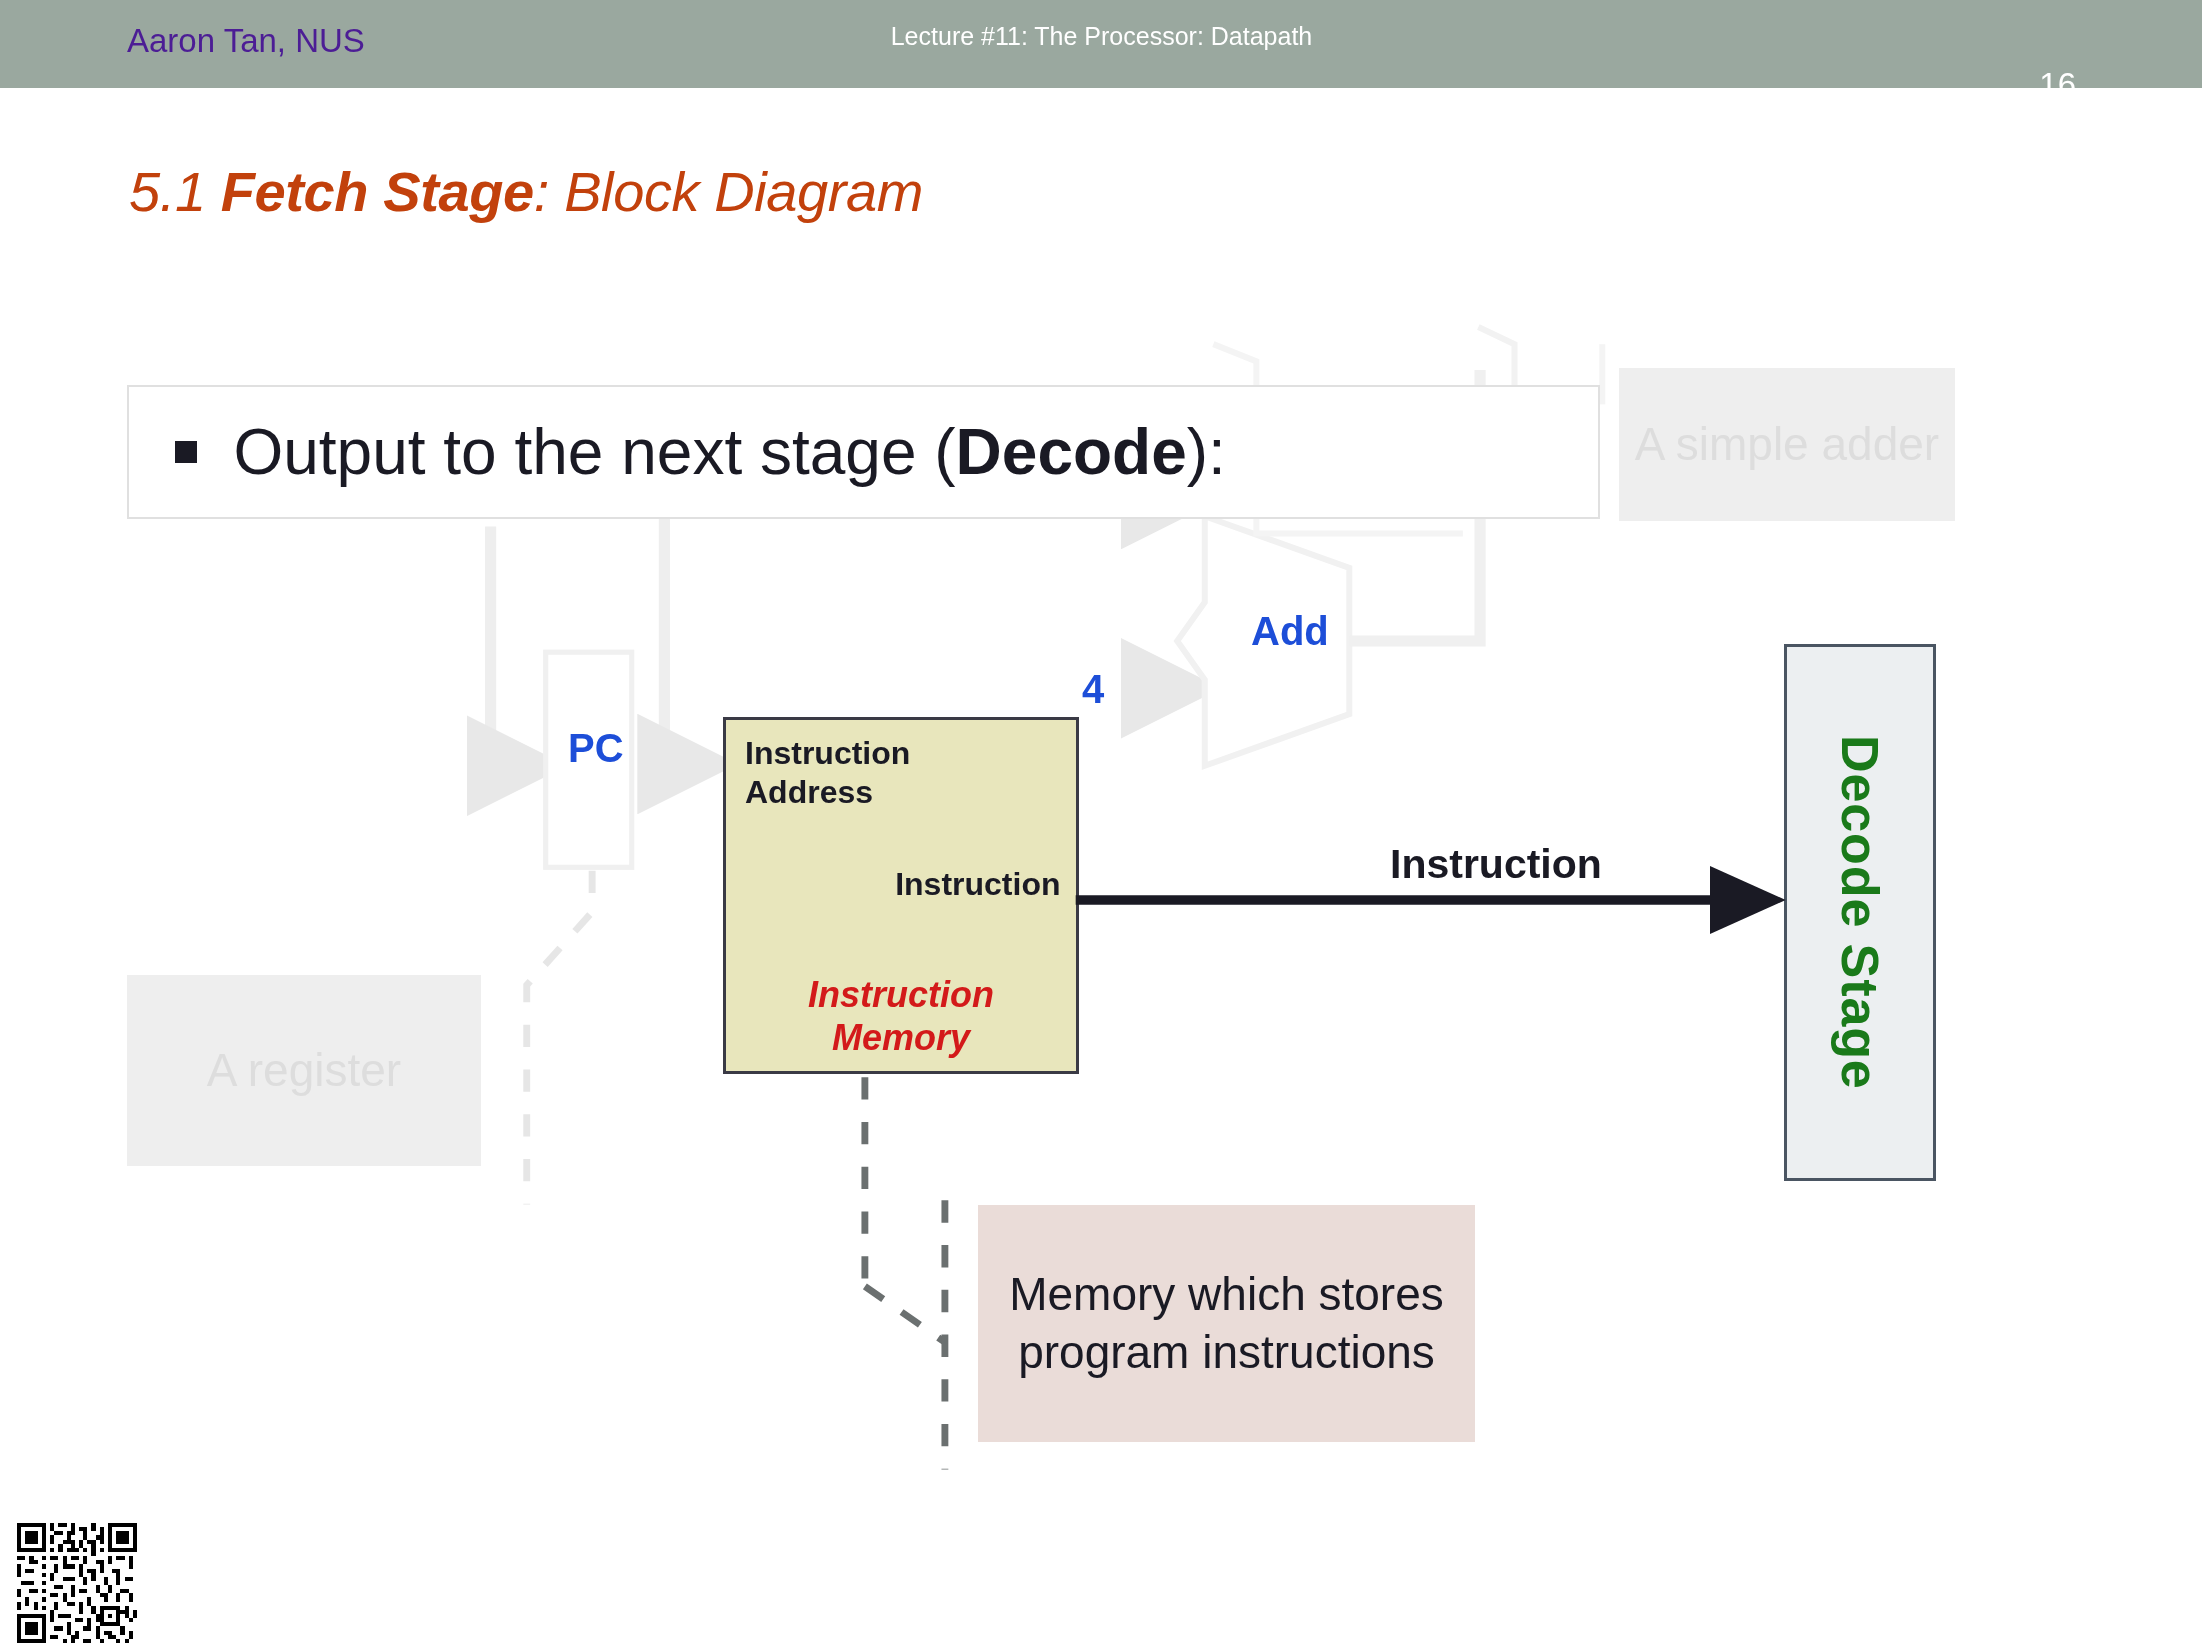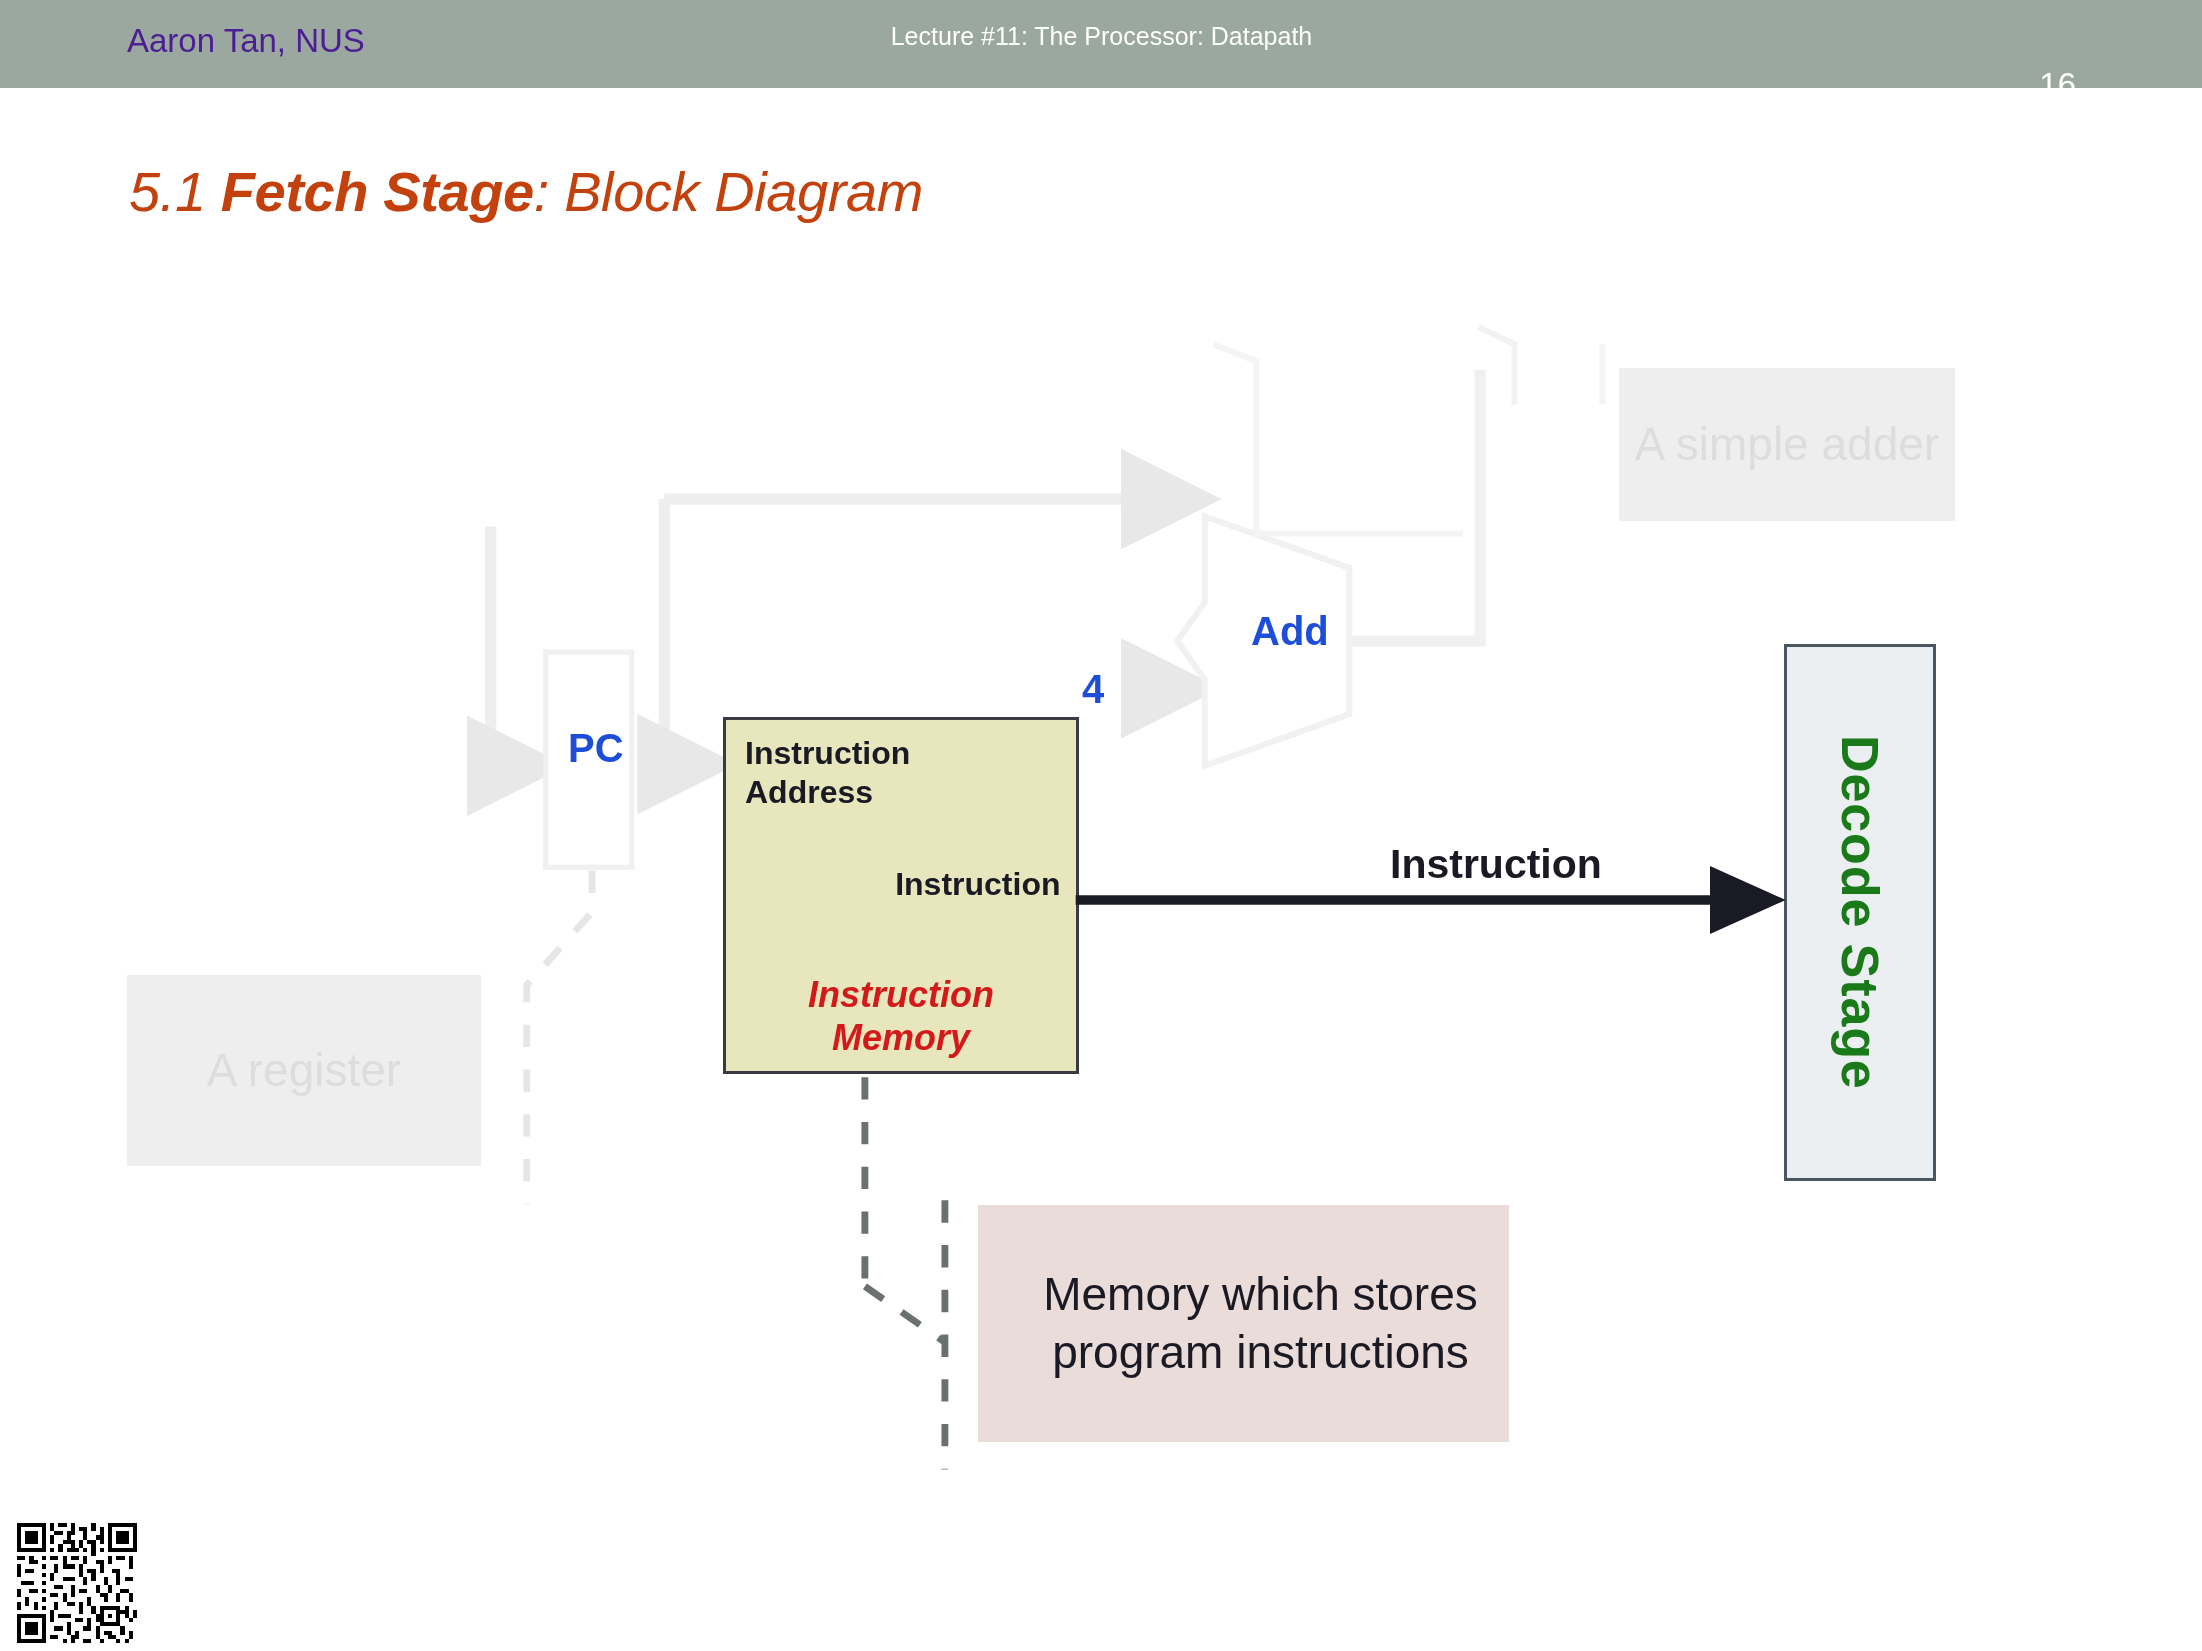--- a/index.html
+++ b/index.html
@@ -130,21 +130,20 @@
     width: 497px; height: 237px;
     background: #eadcd8;
     color: #1a1a24;
     display: flex;
     align-items: center;
     justify-content: center;
     text-align: center;
     font-size: 46px;
     line-height: 1.24;
     z-index: 20;
-    padding-left: 34px;
   }
 
   
   #imem-box {
     position: absolute;
     left: 723px; top: 717px;
     width: 356px; height: 357px;
     background: #e8e6bc;
     border: 3.4px solid #3a3a45;
     box-sizing: border-box;
@@ -272,20 +271,24 @@
       <path d="M 1718 380 L 1760 400 L 1760 470" stroke="#f2f2f2" stroke-width="7" fill="none"></path>
       <path d="M 1410 400 L 1460 420 L 1460 620 L 1700 620" stroke="#f4f4f4" stroke-width="7" fill="none"></path>
       <path d="M 1862 400 L 1862 470" stroke="#f4f4f4" stroke-width="7" fill="none"></path>
     </svg>
 
     <div class="faded-label" style="left: 568px; top: 726px;">PC</div>
     <div class="faded-label" style="left: 1251px; top: 609px;">Add</div>
     <div class="faded-label" style="left: 1082px; top: 667px;">4</div>
   </div>
 
+  <div id="bullet-box">
+    <div id="bullet-marker"></div>
+    <div id="bullet-text"><span>Output to the next stage (</span><span class="bold">Decode</span><span>):</span></div>
+  </div>
 
   <div id="callout-adder" class="callout-faded">A simple adder</div>
 
   <div id="callout-register" class="callout-faded">A register</div>
 
   <div id="imem-box">
     <div id="imem-addr" style="white-space: pre-line;">Instruction
 Address</div>
     <div id="imem-instr">Instruction</div>
     <div id="imem-name" style="white-space: pre-line;">Instruction

